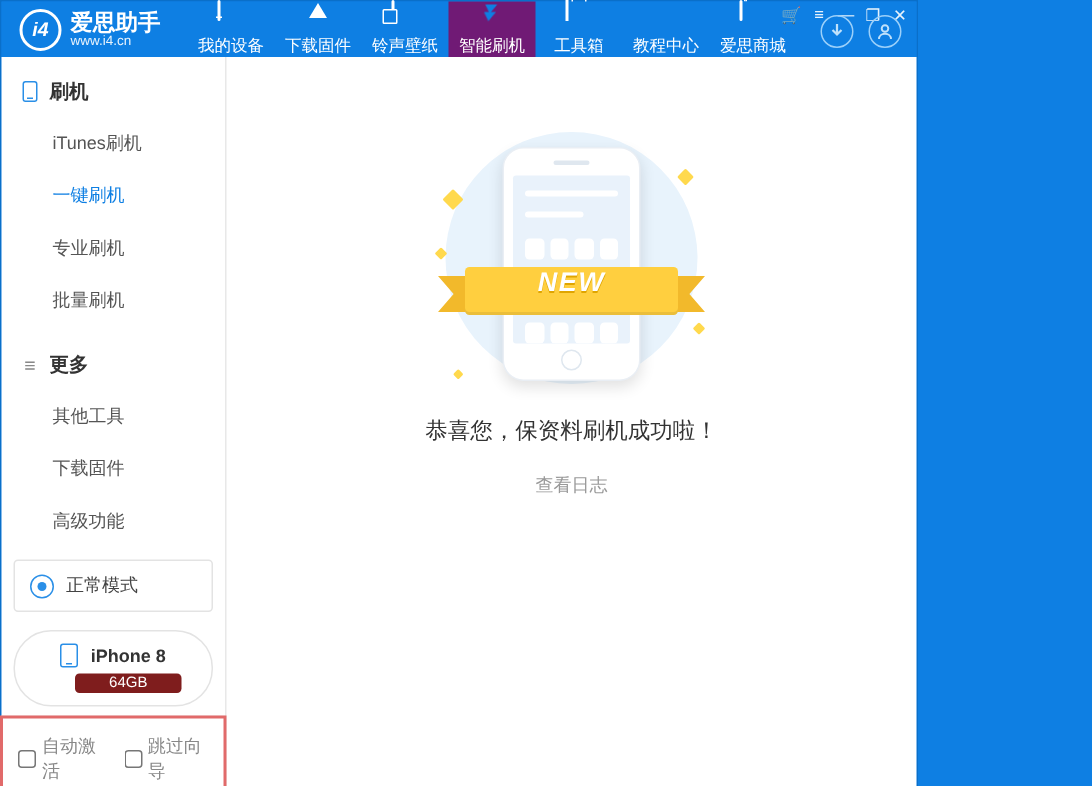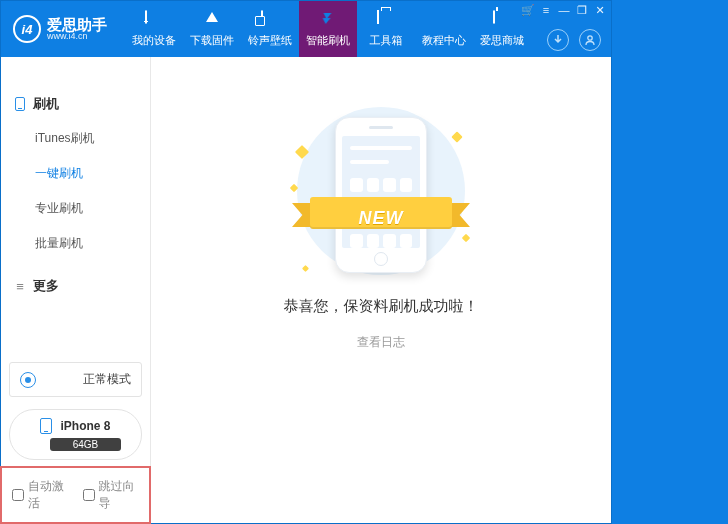--- a/index.html
+++ b/index.html
@@ -48,35 +48,35 @@
 .ic-shop { width:15px; height:12px; border:1.5px solid #fff; margin:3px auto 0; border-radius:1px; position:relative;}
 .ic-shop::before{content:""; position:absolute; top:-4px; left:2px; right:2px; height:3px; border:1.5px solid #fff; border-bottom:none; border-radius:3px 3px 0 0;}
 
 .header-right { position:absolute; right:4px; top:2px; display:flex; gap:4px; }
 .hr-btn { width:14px; height:14px; display:flex; align-items:center; justify-content:center; cursor:pointer; font-size:11px; opacity:.9;}
 .header-right2 { position:absolute; right:10px; bottom:6px; display:flex; gap:10px; align-items:center; }
 .circ-btn { width:22px; height:22px; border:1.5px solid #9bd0fa; border-radius:50%; display:flex; align-items:center; justify-content:center; cursor:pointer; color:#bfe1fb;}
 
 .body { flex:1; display:flex; background:#fff; }
 .sidebar { width:150px; border-right:1px solid #e8e8e8; display:flex; flex-direction:column; }
-.side-scroll { flex:1; overflow:hidden;margin-top:24px; }
+.side-scroll { flex:1; overflow:hidden; }
 .side-sec { padding: 6px 0 2px; }
 .side-sec-h { display:flex; align-items:center; gap:6px; padding:8px 12px; font-size:13px; color:#333; font-weight:bold;}
 .side-sec-h .hic { width:14px; height:14px; display:inline-flex; align-items:center; justify-content:center; color:#2a8fe7;}
 .side-items { }
 .side-item { padding:9px 12px 9px 34px; font-size:12px; color:#555; cursor:pointer; }
 .side-item.active { color:#0e7fe3; }
-.side-block { border:1px solid #e3e3e3; border-radius:3px; margin:6px 8px; padding:8px 10px; display:flex; align-items:center; gap:8px; color:#444; background:#fff;justify-content:space-between;}
+.side-block { border:1px solid #e3e3e3; border-radius:3px; margin:6px 8px; padding:8px 10px; display:flex; align-items:center; gap:8px; color:#444; background:#fff;}
 .mode-ic { width:16px; height:16px; border:1.5px solid #2a8fe7; border-radius:50%; position:relative;}
 .mode-ic::after { content:""; position:absolute; left:50%; top:50%; width:6px; height:6px; background:#2a8fe7; border-radius:50%; transform:translate(-50%,-50%); }
 .device-block { display:flex; flex-direction:column; gap:4px;border-radius:25px; }
 .device-row { display:flex; align-items:center; gap:8px; }
 .device-ic { width:12px; height:16px; border:1.5px solid #2a8fe7; border-radius:2px; position:relative;}
 .device-ic::after{content:""; position:absolute; bottom:1px; left:50%; transform:translateX(-50%); width:4px; height:1px; background:#2a8fe7;}
-.badge { display:inline-block; background:#404040; color:#fff; border-radius:3px; padding:1px 23px; font-size:10px; margin-left:20px;}
+.badge { display:inline-block; background:#7f1d1d; color:#fff; border-radius:3px; padding:1px 23px; font-size:10px; margin-left:20px;}
 .sidebar-footer { border-top:1px solid #eee; padding: 0; }
 .cbrow { display:flex; gap:14px; padding:10px 10px; color:#888; border:2px solid #e16a6a; margin: -1px; position:relative;}
 .cb { display:flex; align-items:center; gap:4px; }
 .cb input { width:12px; height:12px; }
 
 .main { flex:1; position:relative; display:flex; flex-direction:column; align-items:center; }
 .illus { width:180px; height:170px; margin-top:46px; position:relative; }
 .big-circle { width:168px; height:168px; border-radius:50%; background:#e8f3fc; position:absolute; left:50%; top:4px; transform:translateX(-50%); }
 .spark { position:absolute; background:#ffd94d; border-radius:1px; }
 .phone-ill {
@@ -90,21 +90,21 @@
 .phone-screen { position:absolute; top:18px; left:6px; right:6px; bottom:24px; background:#e9f2fb; border-radius:2px; overflow:hidden;}
 .phone-line { height:4px; background:#fff; border-radius:2px; margin:10px 8px 0;}
 .phone-row { display:flex; gap:4px; margin:14px 8px 0;}
 .phone-dot { width:14px; height:14px; background:#fff; border-radius:3px;}
 .ribbon {
   position:absolute; left:50%; top:88px; transform:translateX(-50%);
   width:170px; height:44px;
 }
 .rib-band {
   position:absolute; left:14px; right:14px; top:6px; height:32px;
-  background:#ffcf3f; border-radius:3px; display:flex; align-items:flex-end; justify-content:center;
+  background:#ffcf3f; border-radius:3px; display:flex; align-items:flex-start; justify-content:center;
   box-shadow: inset 0 -2px 0 rgba(0,0,0,.08);
 }
 .rib-text { font-weight:900; font-size:18px; letter-spacing:1px; color:#fff; font-style:italic; text-shadow:0 1px 0 #e0a500;}
 .rib-tail-l, .rib-tail-r {
   position:absolute; top:12px; width:26px; height:24px; background:#f2b92b;
 }
 .rib-tail-l { left:-4px; clip-path: polygon(0 0, 100% 0, 100% 100%, 0 100%, 40% 50%); }
 .rib-tail-r { right:-4px; clip-path: polygon(0 0, 100% 0, 60% 50%, 100% 100%, 0 100%); }
 .msg { margin-top:24px; font-size:15px; color:#333; }
 .confirm-btn {
@@ -195,20 +195,25 @@
             <div class="side-item">iTunes刷机</div>
             <div class="side-item active">一键刷机</div>
             <div class="side-item">专业刷机</div>
             <div class="side-item">批量刷机</div>
           </div>
         </div>
         <div class="side-sec">
           <div class="side-sec-h">
             <span class="hic" style="color:#888">≡</span>
             <span>更多</span>
+          </div>
+          <div class="side-items">
+            <div class="side-item">其他工具</div>
+            <div class="side-item">下载固件</div>
+            <div class="side-item">高级功能</div>
           </div>
         </div>
       </div>
 
       <div class="side-block">
         <span class="mode-ic"></span>
         <span>正常模式</span>
       </div>
       <div class="side-block device-block">
         <div class="device-row">

